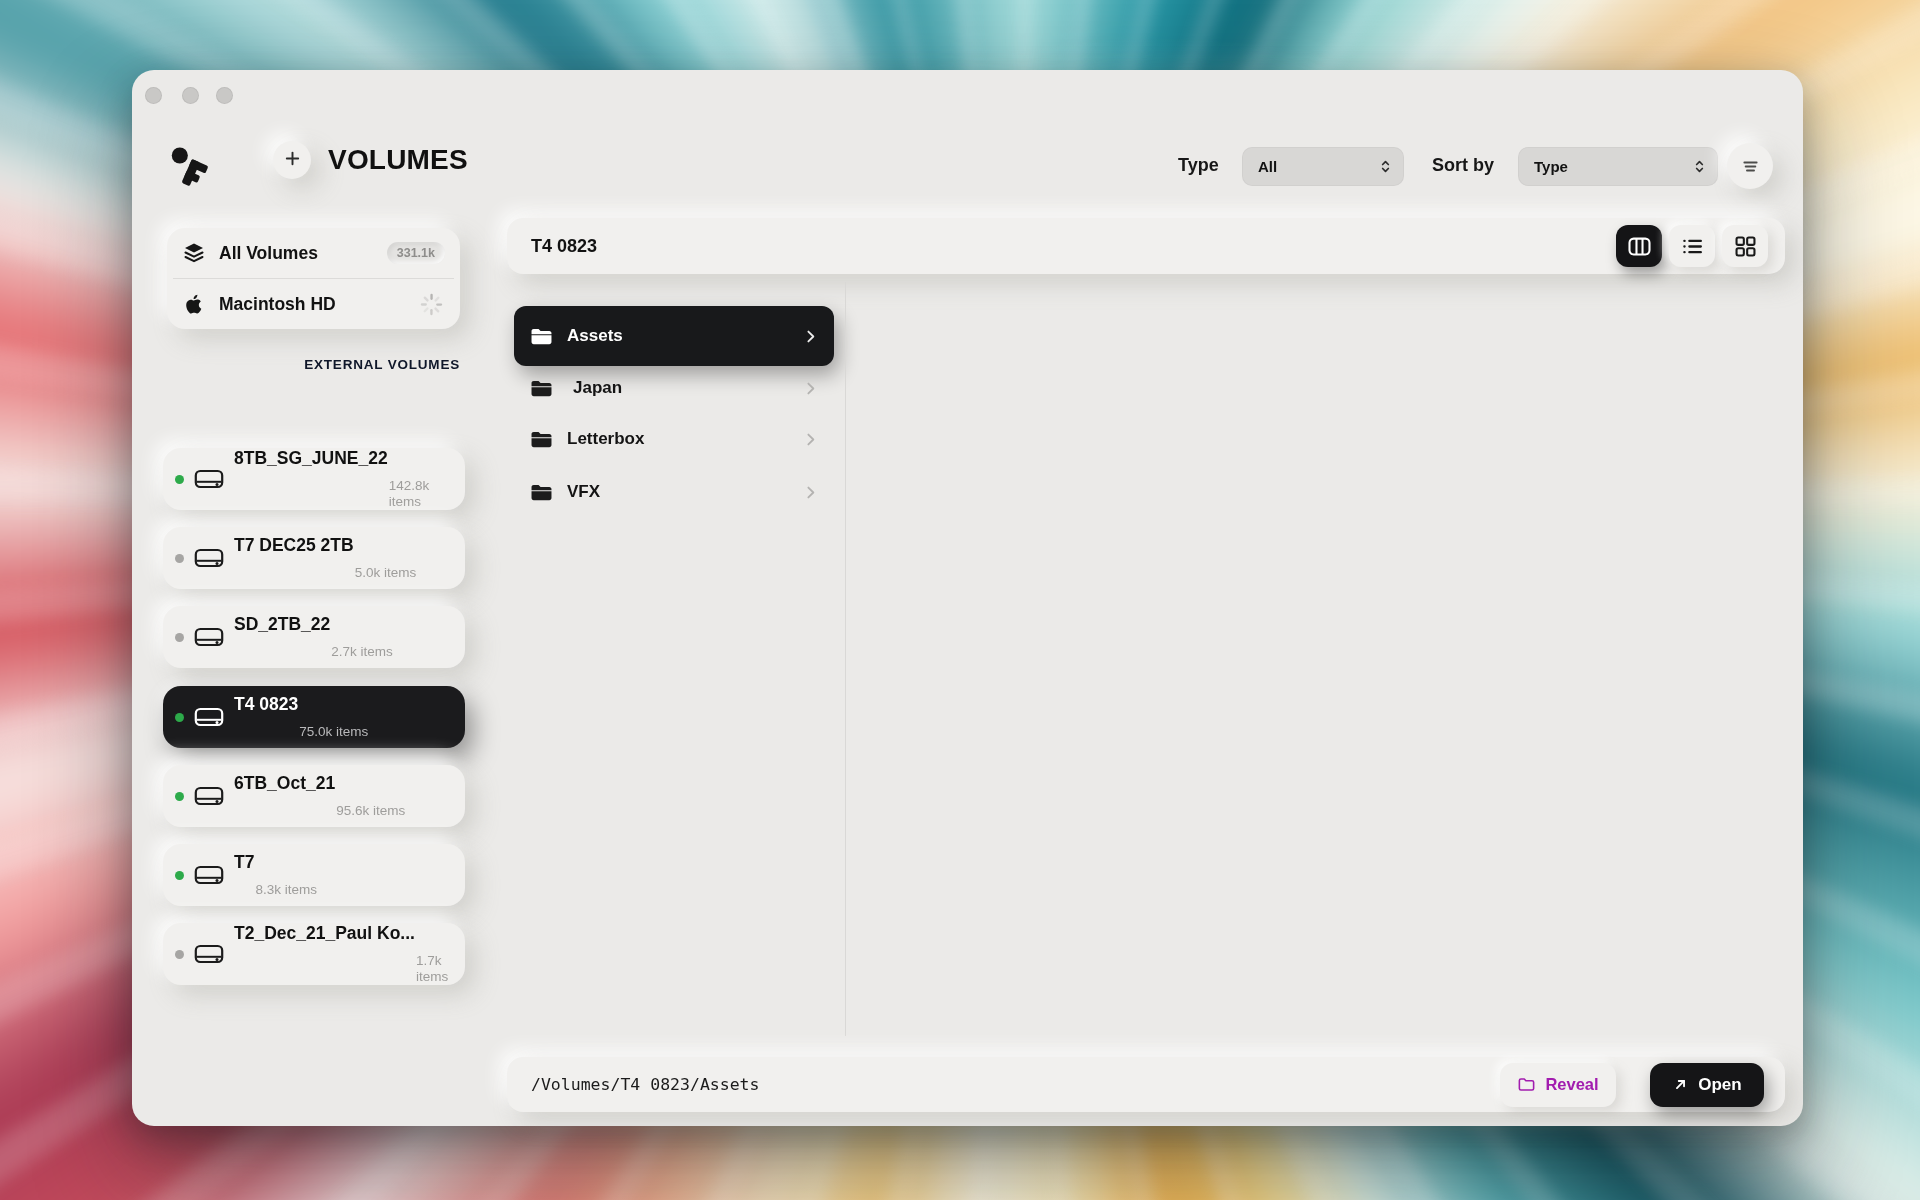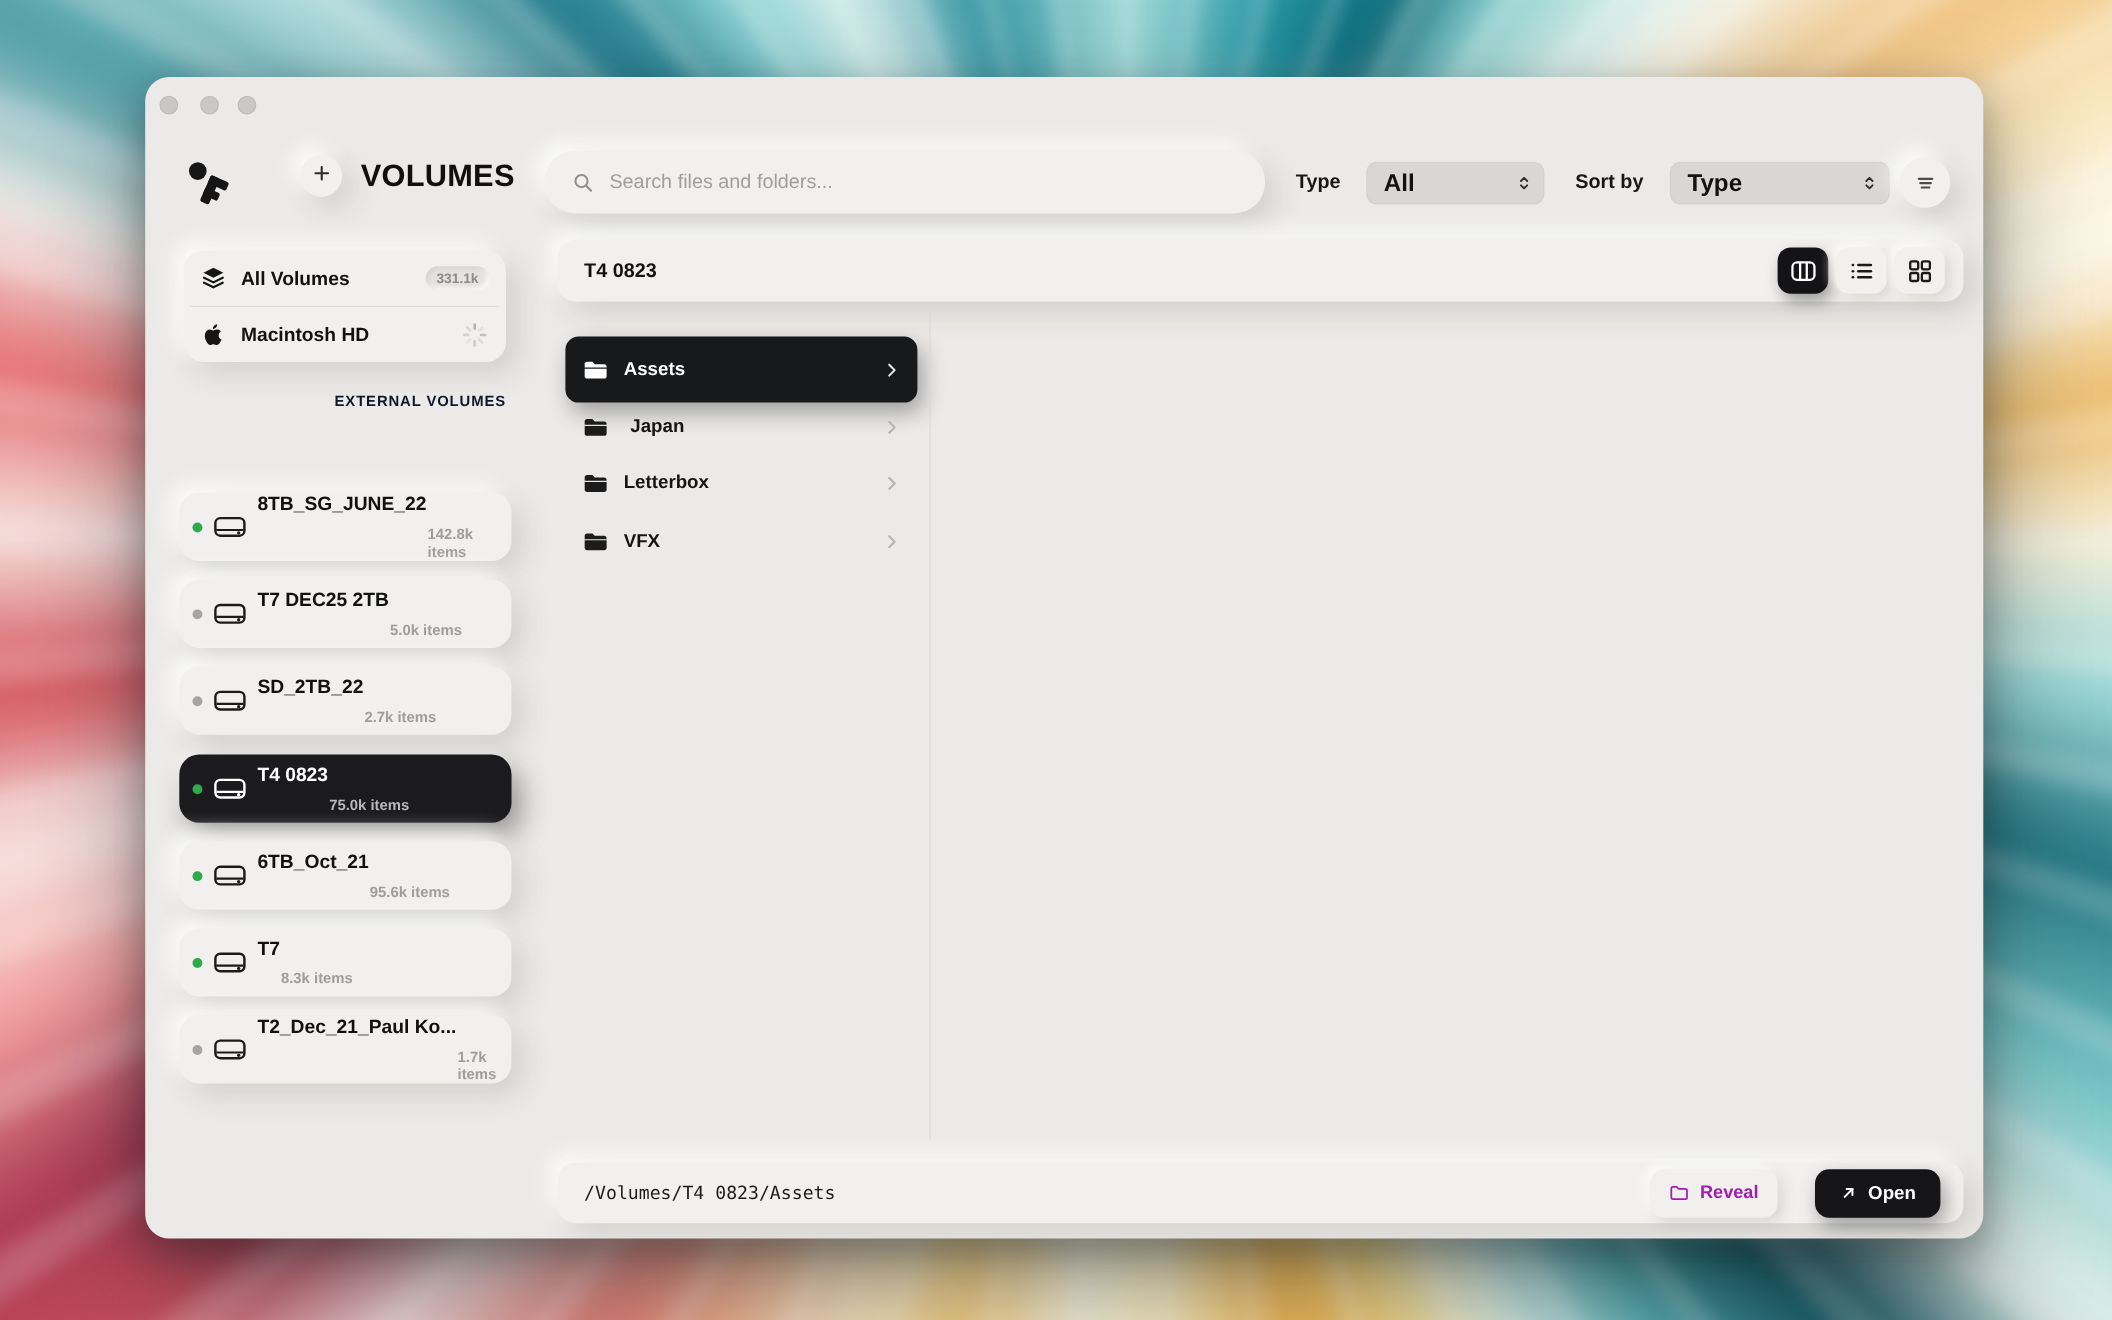--- a/index.html
+++ b/index.html
@@ -46,21 +46,21 @@
   .search-bar { position:absolute; left:363px; top:67px; width:655px; height:57px; border-radius:28px;
     display:flex; align-items:center; gap:13px; padding:0 24px; }
   .search-bar svg { width:22px; height:22px; color:#8f8e8c; flex:none; }
   .search-bar input { flex:1; border:none; outline:none; background:transparent;
     font-family:inherit; font-size:18px; color:#2c2c2c; }
   .search-bar input::placeholder { color:#9f9e9c; }
 
   .ctl-label { position:absolute; top:85px; font-size:18px; font-weight:600; color:#171717; }
   .select { position:absolute; top:77px; height:39px; border-radius:10px; background:#d8d7d5;
     display:flex; align-items:center; justify-content:space-between; padding:0 10px 0 16px;
-    font-size:22px; font-weight:600; color:#121212; cursor:pointer;
+    font-size:15px; font-weight:600; color:#121212; cursor:pointer;
     box-shadow:inset 0 0 0 1px rgba(0,0,0,.03); }
   .select svg { width:17px; height:17px; color:#2c2c2c; }
   .menu-btn { position:absolute; left:1595px; top:73px; width:46px; height:46px; border-radius:50%;
     display:flex; align-items:center; justify-content:center; color:#4c4c4a; cursor:pointer; }
   .menu-btn svg { width:21px; height:21px; }
 
   
   .pinned-card { position:absolute; left:35px; top:158px; width:293px; height:101px;
     border-radius:18px; padding:0 2px; }
   .pinned-row { height:50px; display:flex; align-items:center; gap:13px; padding:0 13px; cursor:pointer; }
@@ -77,21 +77,21 @@
 
   
   .volume-card { position:absolute; left:31px; width:302px; height:62px; border-radius:18px;
     display:flex; align-items:center; gap:10px; padding:0 12px; cursor:pointer; }
   .volume-card .dot { width:9px; height:9px; border-radius:50%; flex:none; }
   .dot.online { background:#2daa4a; }
   .dot.offline { background:#a6a5a3; }
   .volume-card svg.drive { width:30px; height:24px; color:#1b1b1b; flex:none; }
   .vtexts { display:flex; gap:1px; min-width:0; }
   .vname { font-size:17.5px; font-weight:700; color:#111; line-height:21px; white-space:nowrap; }
-  .vitems { font-size:13.5px; font-weight:700; color:#9e9d9b; line-height:16px;margin-top:30px; }
+  .vitems { font-size:13.5px; font-weight:400; color:#9e9d9b; line-height:16px;margin-top:30px; }
   .volume-card.selected { background:#1b1b1d;
     box-shadow:8px 12px 26px rgba(0,0,0,.38), -4px -4px 12px rgba(255,255,255,.5); }
   .volume-card.selected .vname { color:#fff; }
   .volume-card.selected .vitems { color:#b9b9bb; }
   .volume-card.selected svg.drive { color:#fff; }
 
   
   .main-header { position:absolute; left:375px; top:148px; width:1278px; height:56px;
     border-radius:16px; display:flex; align-items:center; padding:0 17px 0 24px; }
   .main-title { flex:1; font-size:18px; font-weight:600; color:#121212; }
@@ -154,27 +154,20 @@
       </svg>
   </div>
   <div class="plus-btn raised">
     <span><svg viewBox="0 0 24 24" width="21" height="21" fill="none" stroke="currentColor" stroke-width="2.2" stroke-linecap="round">
           <line x1="12" y1="5.5" x2="12" y2="18.5"></line>
           <line x1="5.5" y1="12" x2="18.5" y2="12"></line>
         </svg></span>
   </div>
   <div class="app-title">VOLUMES</div>
 
-  <div class="search-bar raised">
-    <svg viewBox="0 0 24 24" fill="none" stroke="currentColor" stroke-width="2">
-        <circle cx="10.5" cy="10.5" r="6"></circle>
-        <line x1="15.2" y1="15.2" x2="20" y2="20" stroke-linecap="round"></line>
-      </svg>
-    <input placeholder="Search files and folders..." style="">
-  </div>
 
   <div class="ctl-label" style="left:1046px">Type</div>
   <div class="select" style="left:1110px;width:162px">
     <span>All</span>
     <svg viewBox="0 0 24 24" fill="none" stroke="currentColor" stroke-width="2.4" stroke-linecap="round" stroke-linejoin="round">
         <path d="M8 9.2 12 5.2l4 4"></path>
         <path d="M8 14.8 12 18.8l4-4"></path>
       </svg>
   </div>
   <div class="ctl-label" style="left:1300px">Sort by</div>

